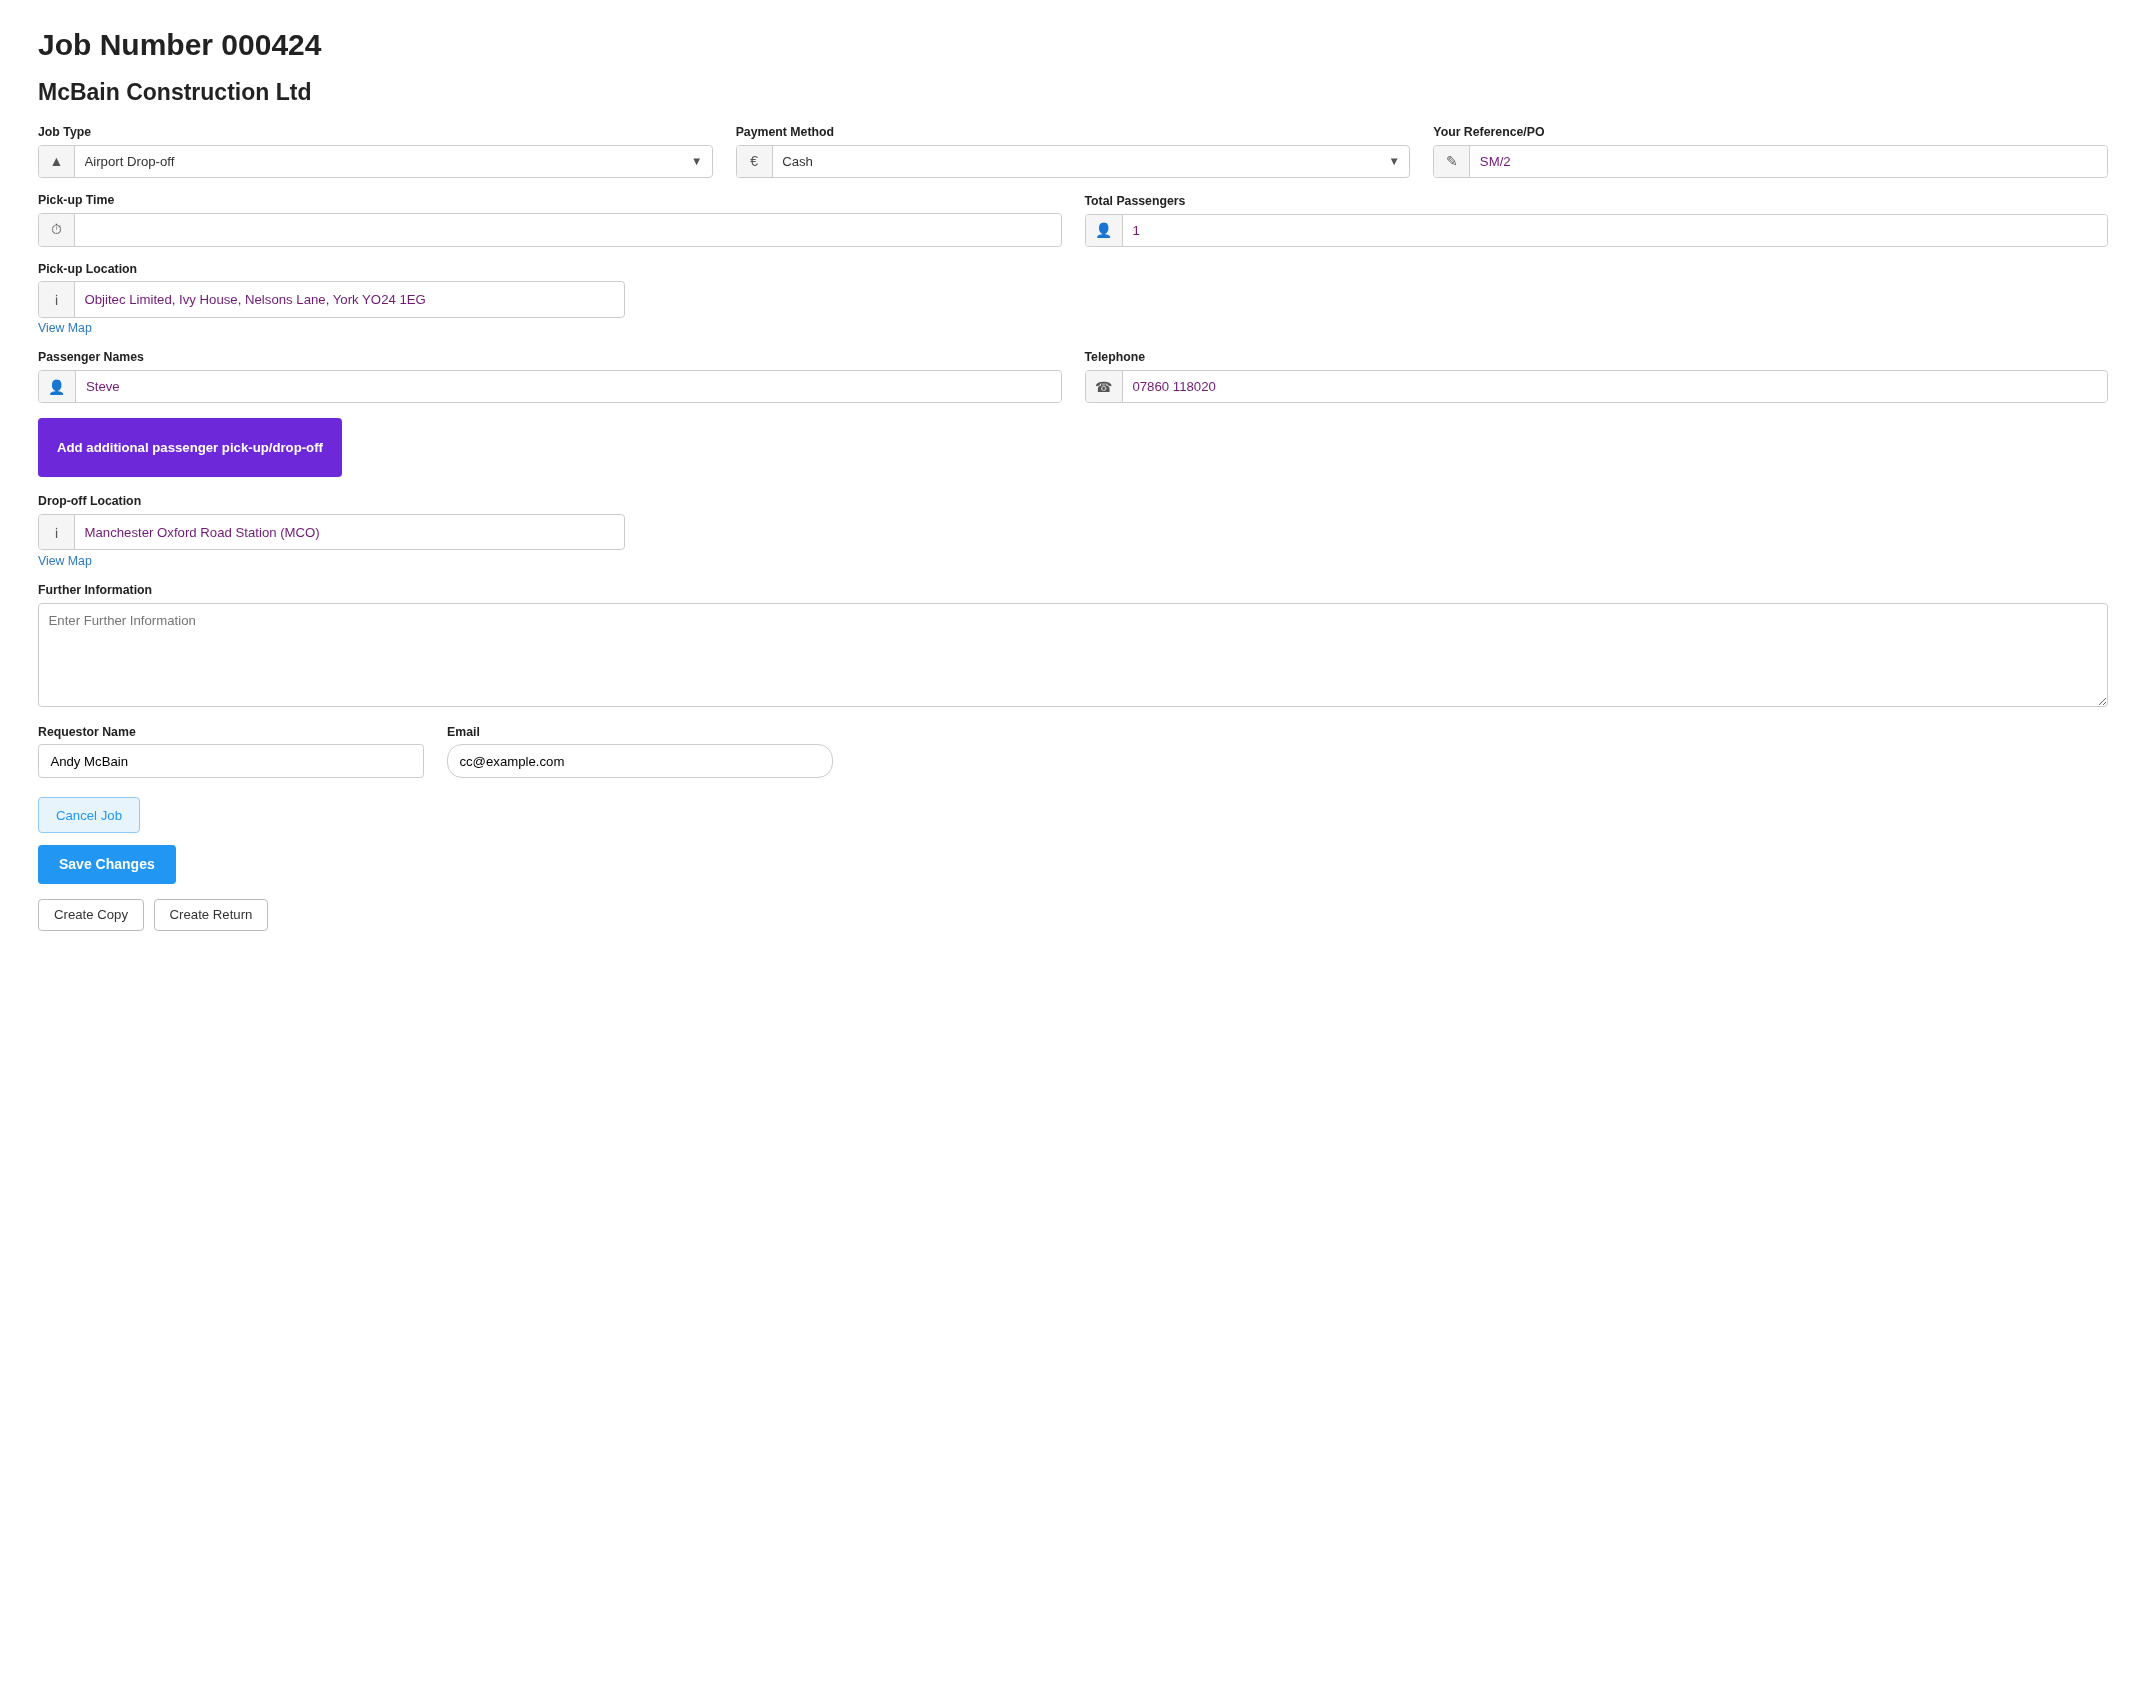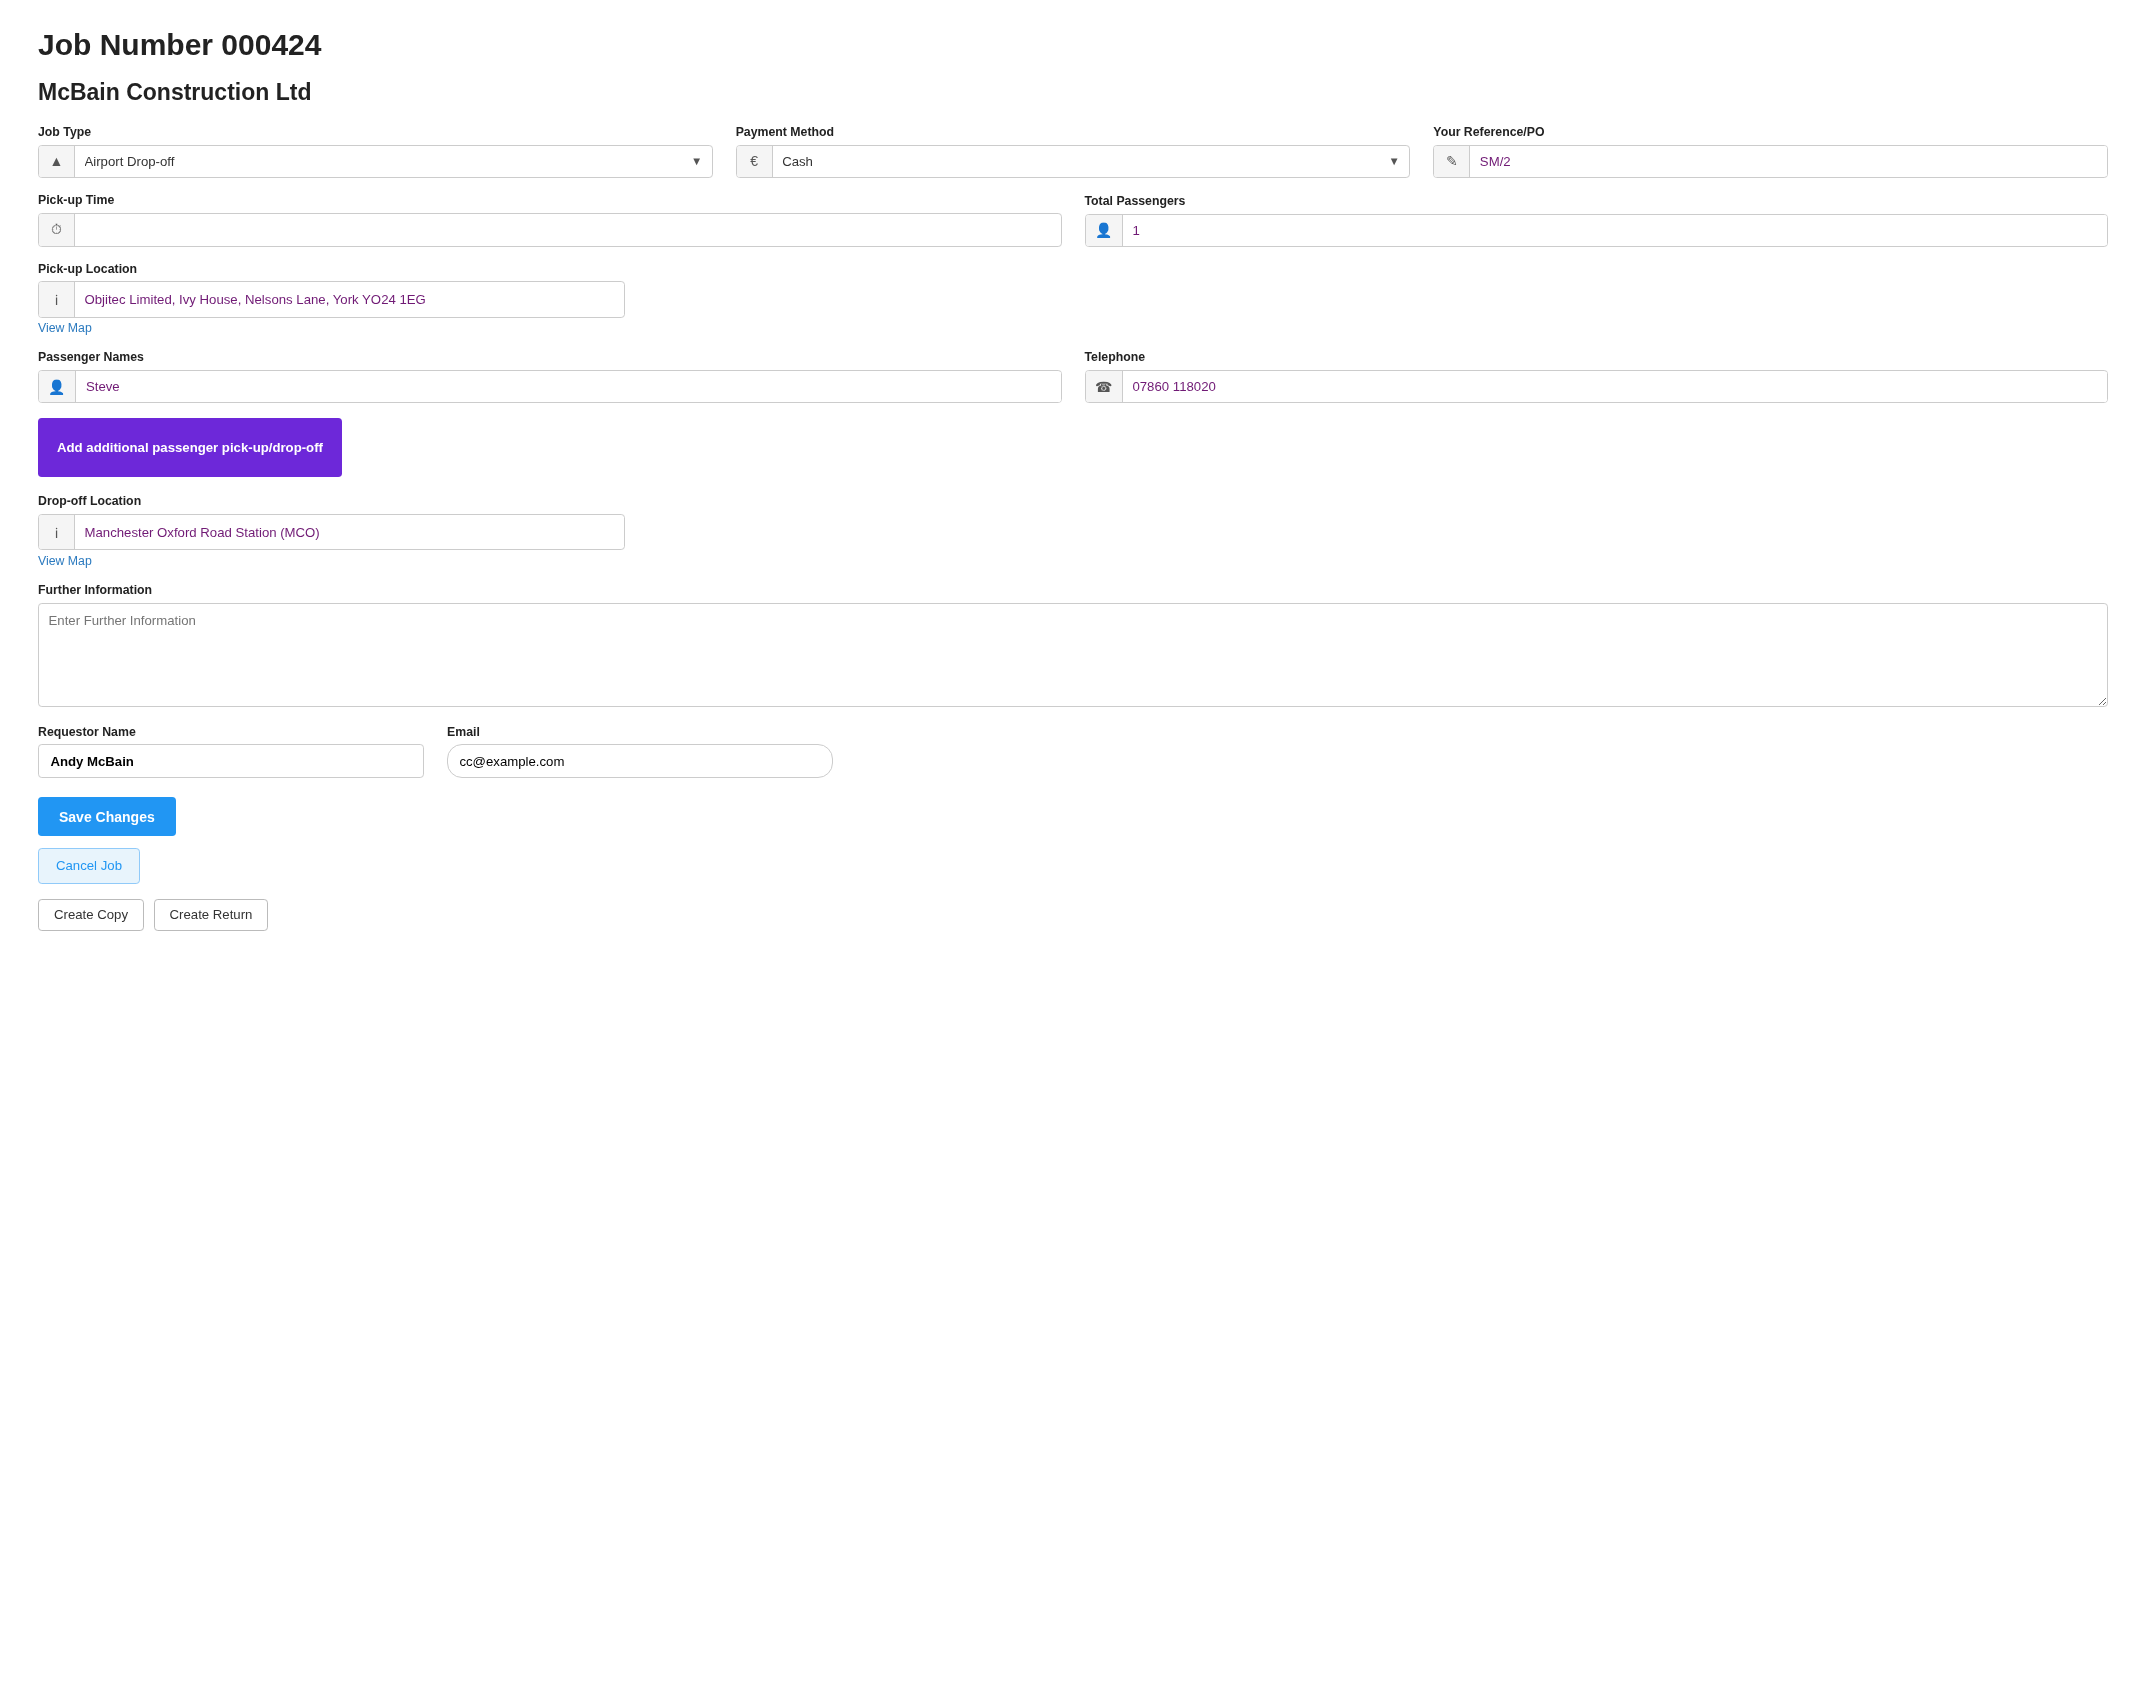--- a/index.html
+++ b/index.html
@@ -276,33 +276,33 @@
 </div>
 
 <div class="form-section" style="margin-top:9.5px;">
   <label>Further Information</label>
   <textarea placeholder="Enter Further Information" style=""></textarea>
 </div>
 
 <div class="row" style="margin-top:9.5px; max-width: 795px;">
   <div class="col-half">
     <label>Requestor Name</label>
-    <input type="text" value="Andy McBain" style="border: 0.9px solid rgb(204, 204, 204); border-radius: 3.8px; padding: 8.5px 11.4px; font-size: 13.2px; width: 100%; outline: none; font-weight: bold;">
+    <input type="text" value="Andy McBain" style="border: 0.9px solid rgb(204, 204, 204); border-radius: 3.8px; padding: 8.5px 11.4px; font-size: 13.2px; width: 100%; outline: none; font-weight: normal;">
   </div>
   <div class="col-half">
     <label>Email</label>
     <input type="text" value="cc@example.com" style="border: 0.9px solid rgb(204, 204, 204); border-radius: 15px; padding: 8.5px 11.4px; font-size: 13.2px; width: 100%; outline: none;">
   </div>
 </div>
 
 <div class="actions-row">
   <div>
+    <button class="btn-light-blue">Cancel Job</button>
+  </div>
+  <div>
     <button class="btn-blue" style="padding:11.4px 21px; font-size:14px; font-weight:bold;">Save Changes</button>
-  </div>
-  <div>
-    <button class="btn-light-blue">Cancel Job</button>
   </div>
   <div class="actions-bottom">
     <button class="btn-outline">Create Copy</button>
     <button class="btn-outline">Create Return</button>
   </div>
 </div>
 
 
 </body></html>

